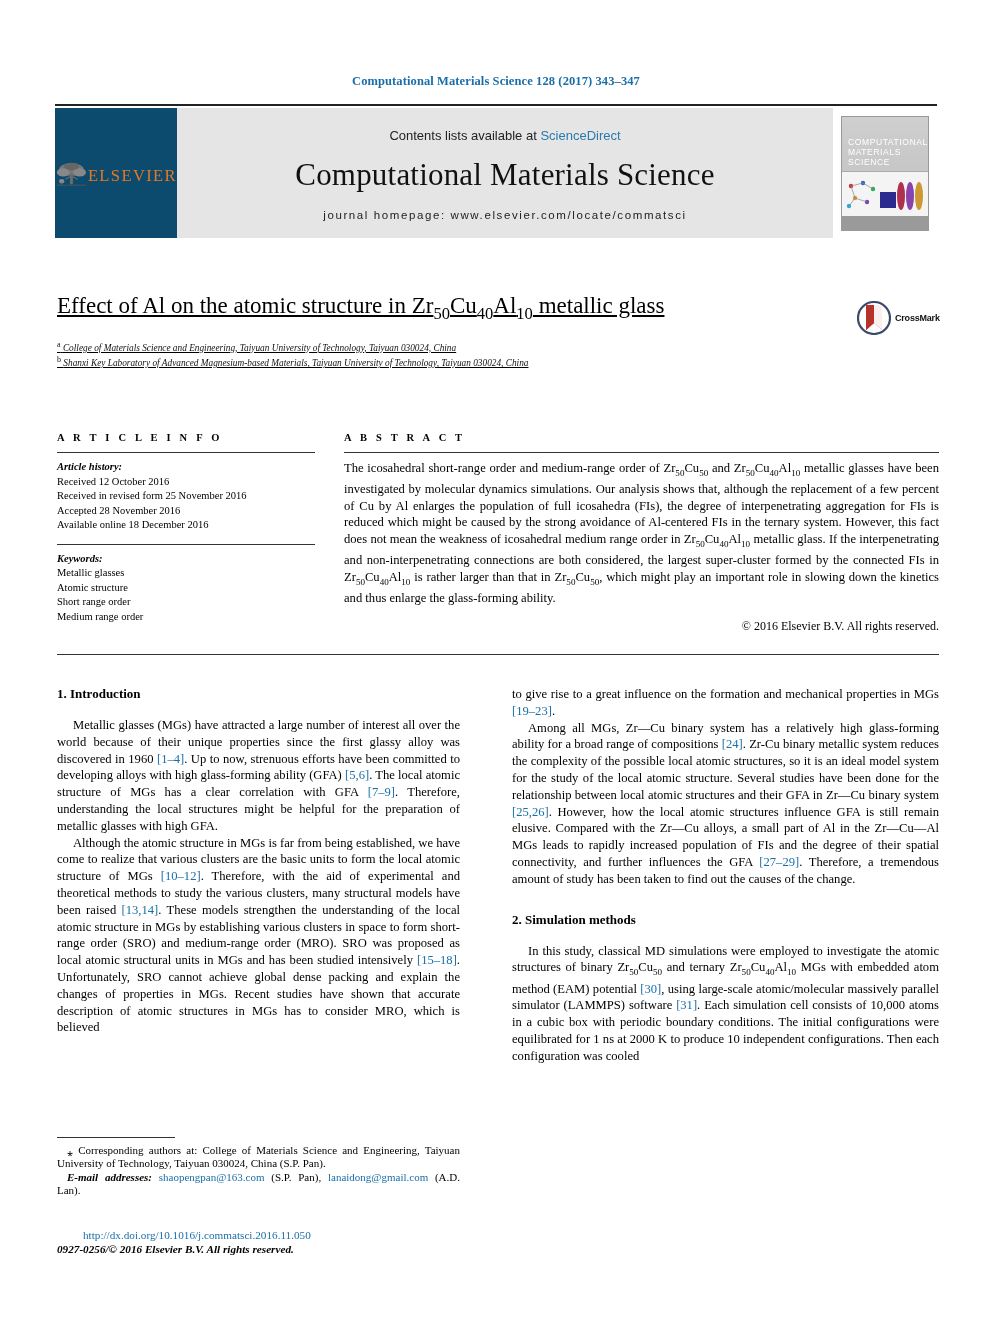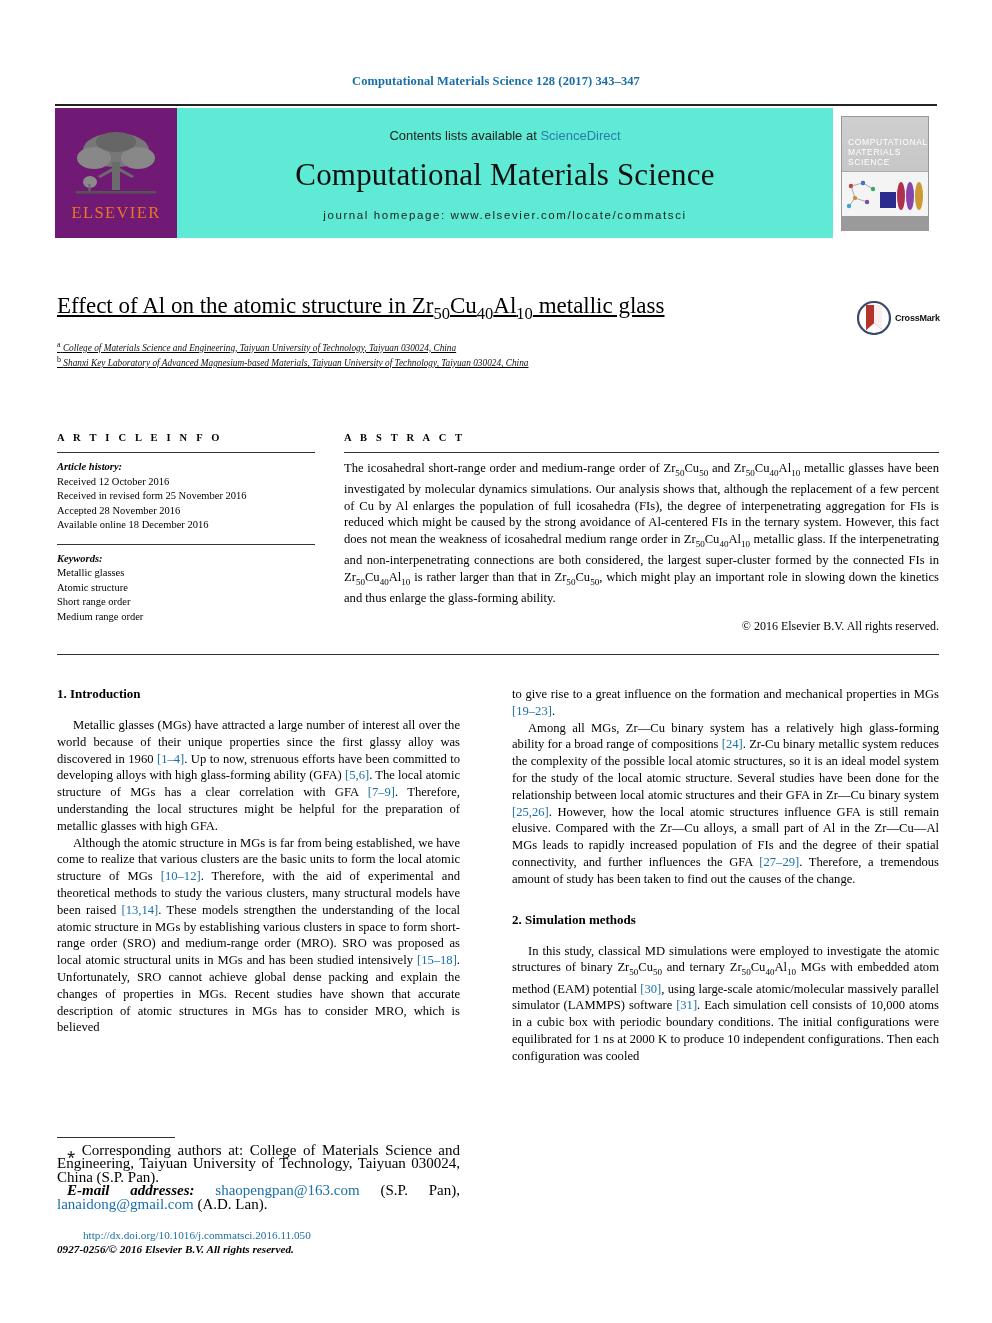--- a/index.html
+++ b/index.html
@@ -50,38 +50,38 @@
     left: 0; top: 2px;
     width: 882px;
     height: 130px;
     display: flex;
     align-items: stretch;
   }
   .elsevier-logo {
     width: 122px;
     flex: 0 0 122px;
     display: flex;
-    flex-direction: column;
+    flex-direction: row;
     align-items: center;
     justify-content: center;
-    background: #701a75;
+    background: #0c4a6e;
     padding-top: 4px;
     box-sizing: border-box;
   }
   .tree-svg { display:block; }
   .elsevier-word {
     font-family: "Liberation Serif", serif;
     font-size: 16.5px;
     letter-spacing: 1.4px;
     color: #E87722;
     margin-top: 1px;
   }
   .masthead-center {
     flex: 1 1 auto;
-    background: #5eead4;
+    background: #e5e5e5;
     display: flex;
     flex-direction: column;
     align-items: center;
     justify-content: center;
     padding: 6px 0 4px 0;
     box-sizing: border-box;
   }
   .contents-line {
     font-family: "Liberation Sans", sans-serif;
     font-size: 13px;
@@ -294,21 +294,21 @@
     position: absolute;
     left: 57px; top: 1137px;
     width: 403px;
   }
   .fn-rule {
     border-top: 1px solid #333;
     width: 118px;
     margin-bottom: 6px;
   }
   .fn {
-    font-size: 15px;
+    font-size: 11px;
     line-height: 13.4px;
     text-align: justify;
     margin: 0;
   }
   .fn .lead { }
   .fn-em { font-style: italic; font-weight: bold; }
   .link { color: #1a6ea8; }
 
   .doi-block {
     position: absolute;

